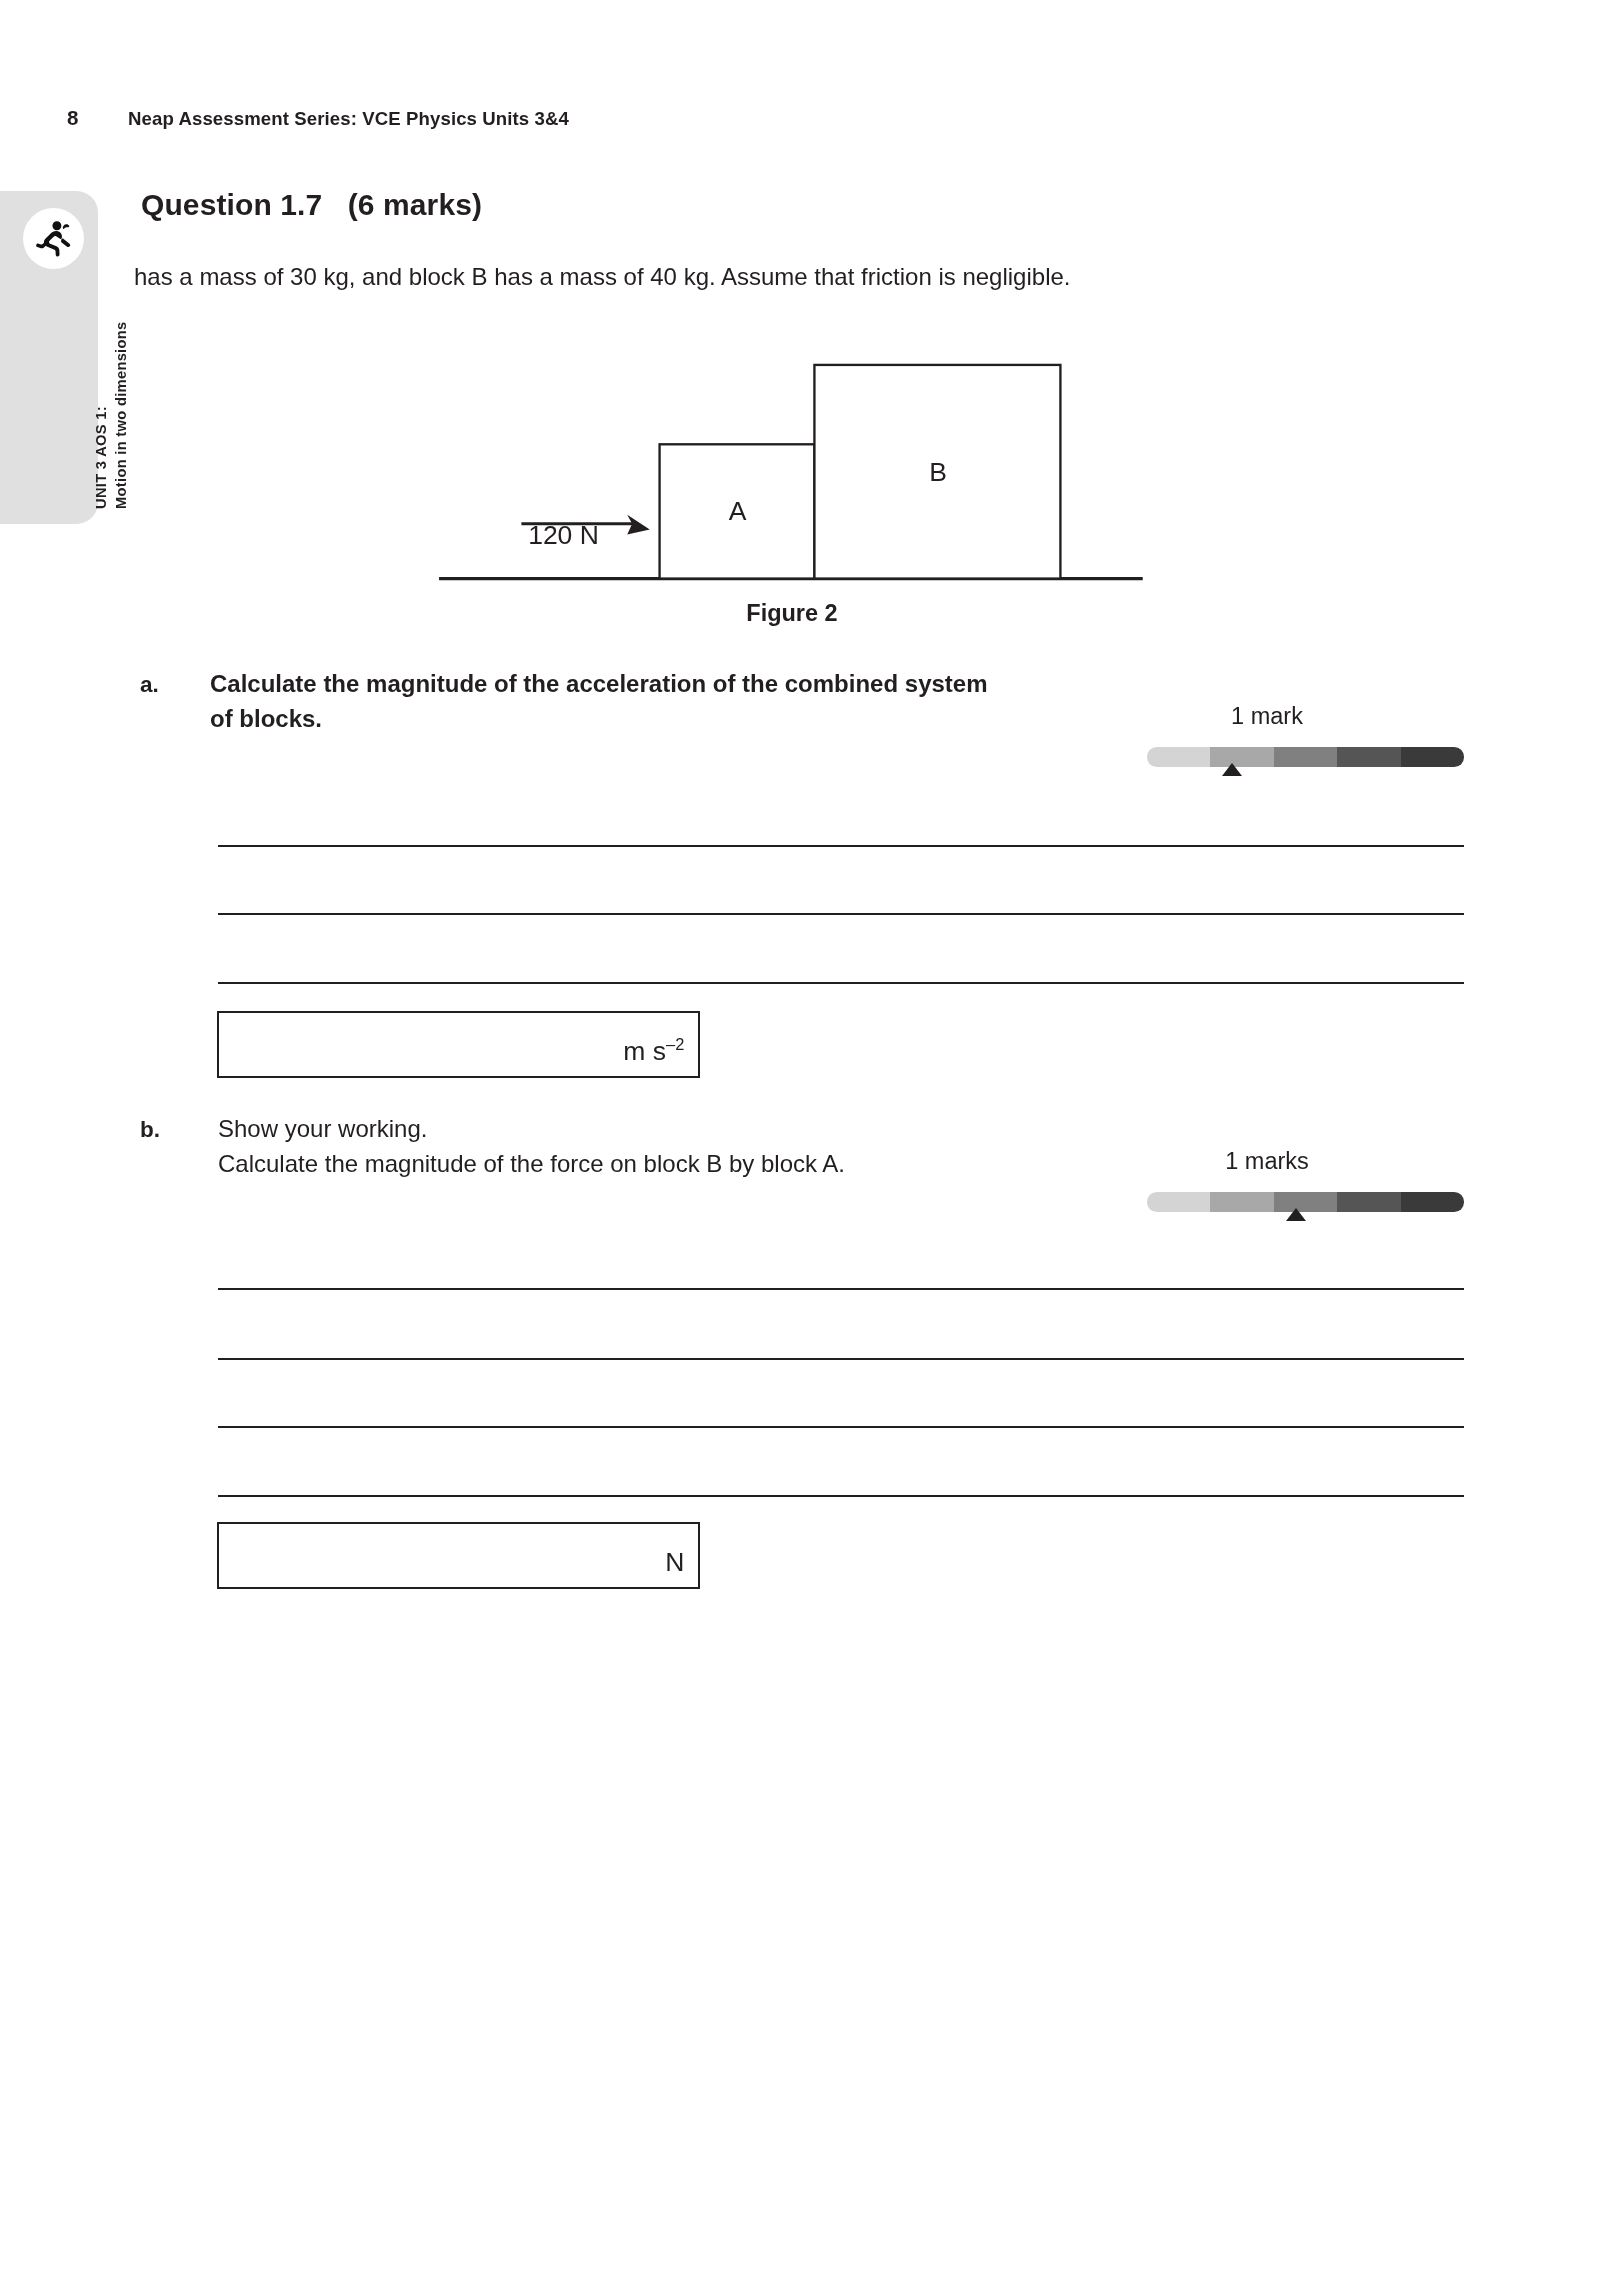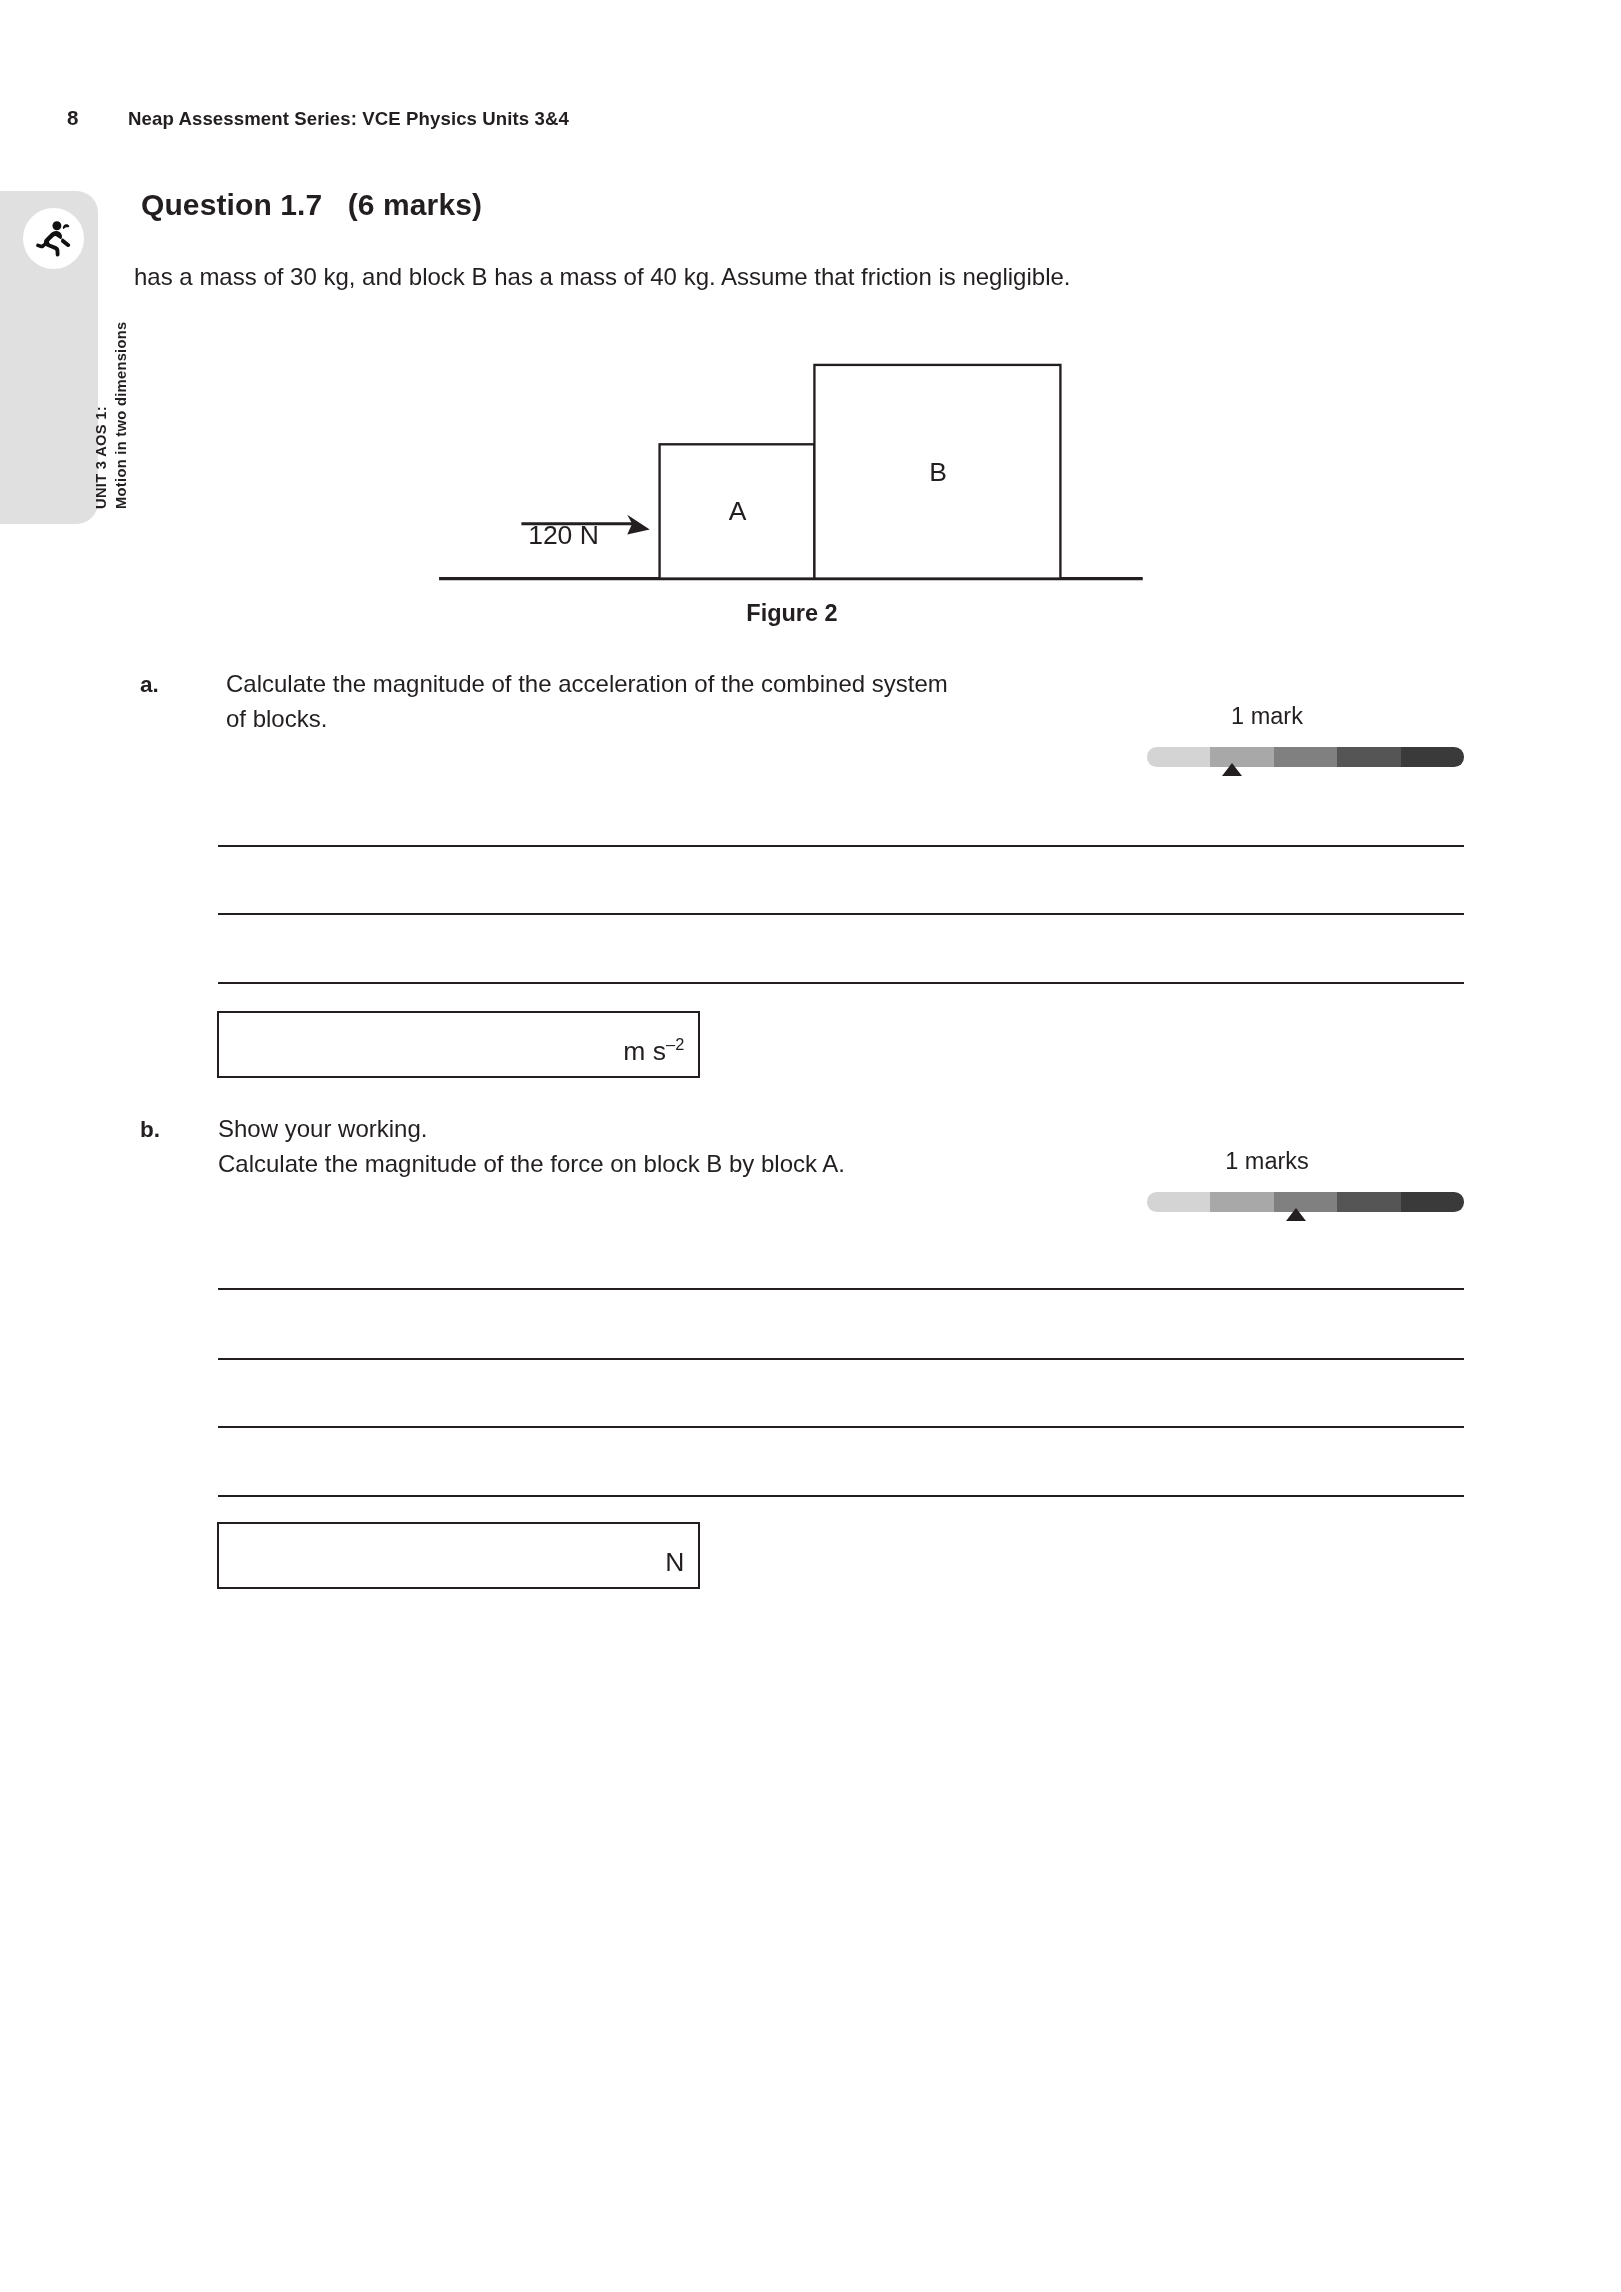--- a/index.html
+++ b/index.html
@@ -254,21 +254,21 @@
 
     <line x1="532" y1="534" x2="648" y2="534" stroke="#231f20" stroke-width="3"></line>
     <path d="M663 540 L640 525 L645 534 L640 545 Z" fill="#231f20"></path>
   </svg>
   <div style="position:absolute;left:660px;top:444px;width:155px;height:134px;display:flex;align-items:center;justify-content:center;font-size:26.5px;color:#231f20;">A</div>
   <div style="position:absolute;left:815px;top:365px;width:246px;height:214px;display:flex;align-items:center;justify-content:center;font-size:26.5px;color:#231f20;">B</div>
   <div style="position:absolute;left:490px;top:476px;width:147px;text-align:center;font-size:26.5px;color:#231f20;margin-top:44px;">120 N</div>
   <div class="fig-caption">Figure 2</div>
 
   <div class="part-letter" style="left:140px; top:672px;">a.</div>
-  <div class="part-text" style="left:226px; top:667px;">
+  <div class="part-text" style="left:210px; top:667px;font-weight:bold;">
     <span>Calculate the magnitude of the acceleration of the combined system</span>
     <span>of blocks.</span>
   </div>
   <div class="marks-label" style="left:1071px; top:703px;">1 mark</div>
 
   <div class="diff-bar" style="left:1147px; top:747px;">
     <div class="diff-seg" style="background:#d4d4d4;"></div>
     <div class="diff-seg" style="background:#a8a8a8;"></div>
     <div class="diff-seg" style="background:#808080;"></div>
     <div class="diff-seg" style="background:#555555;"></div>

